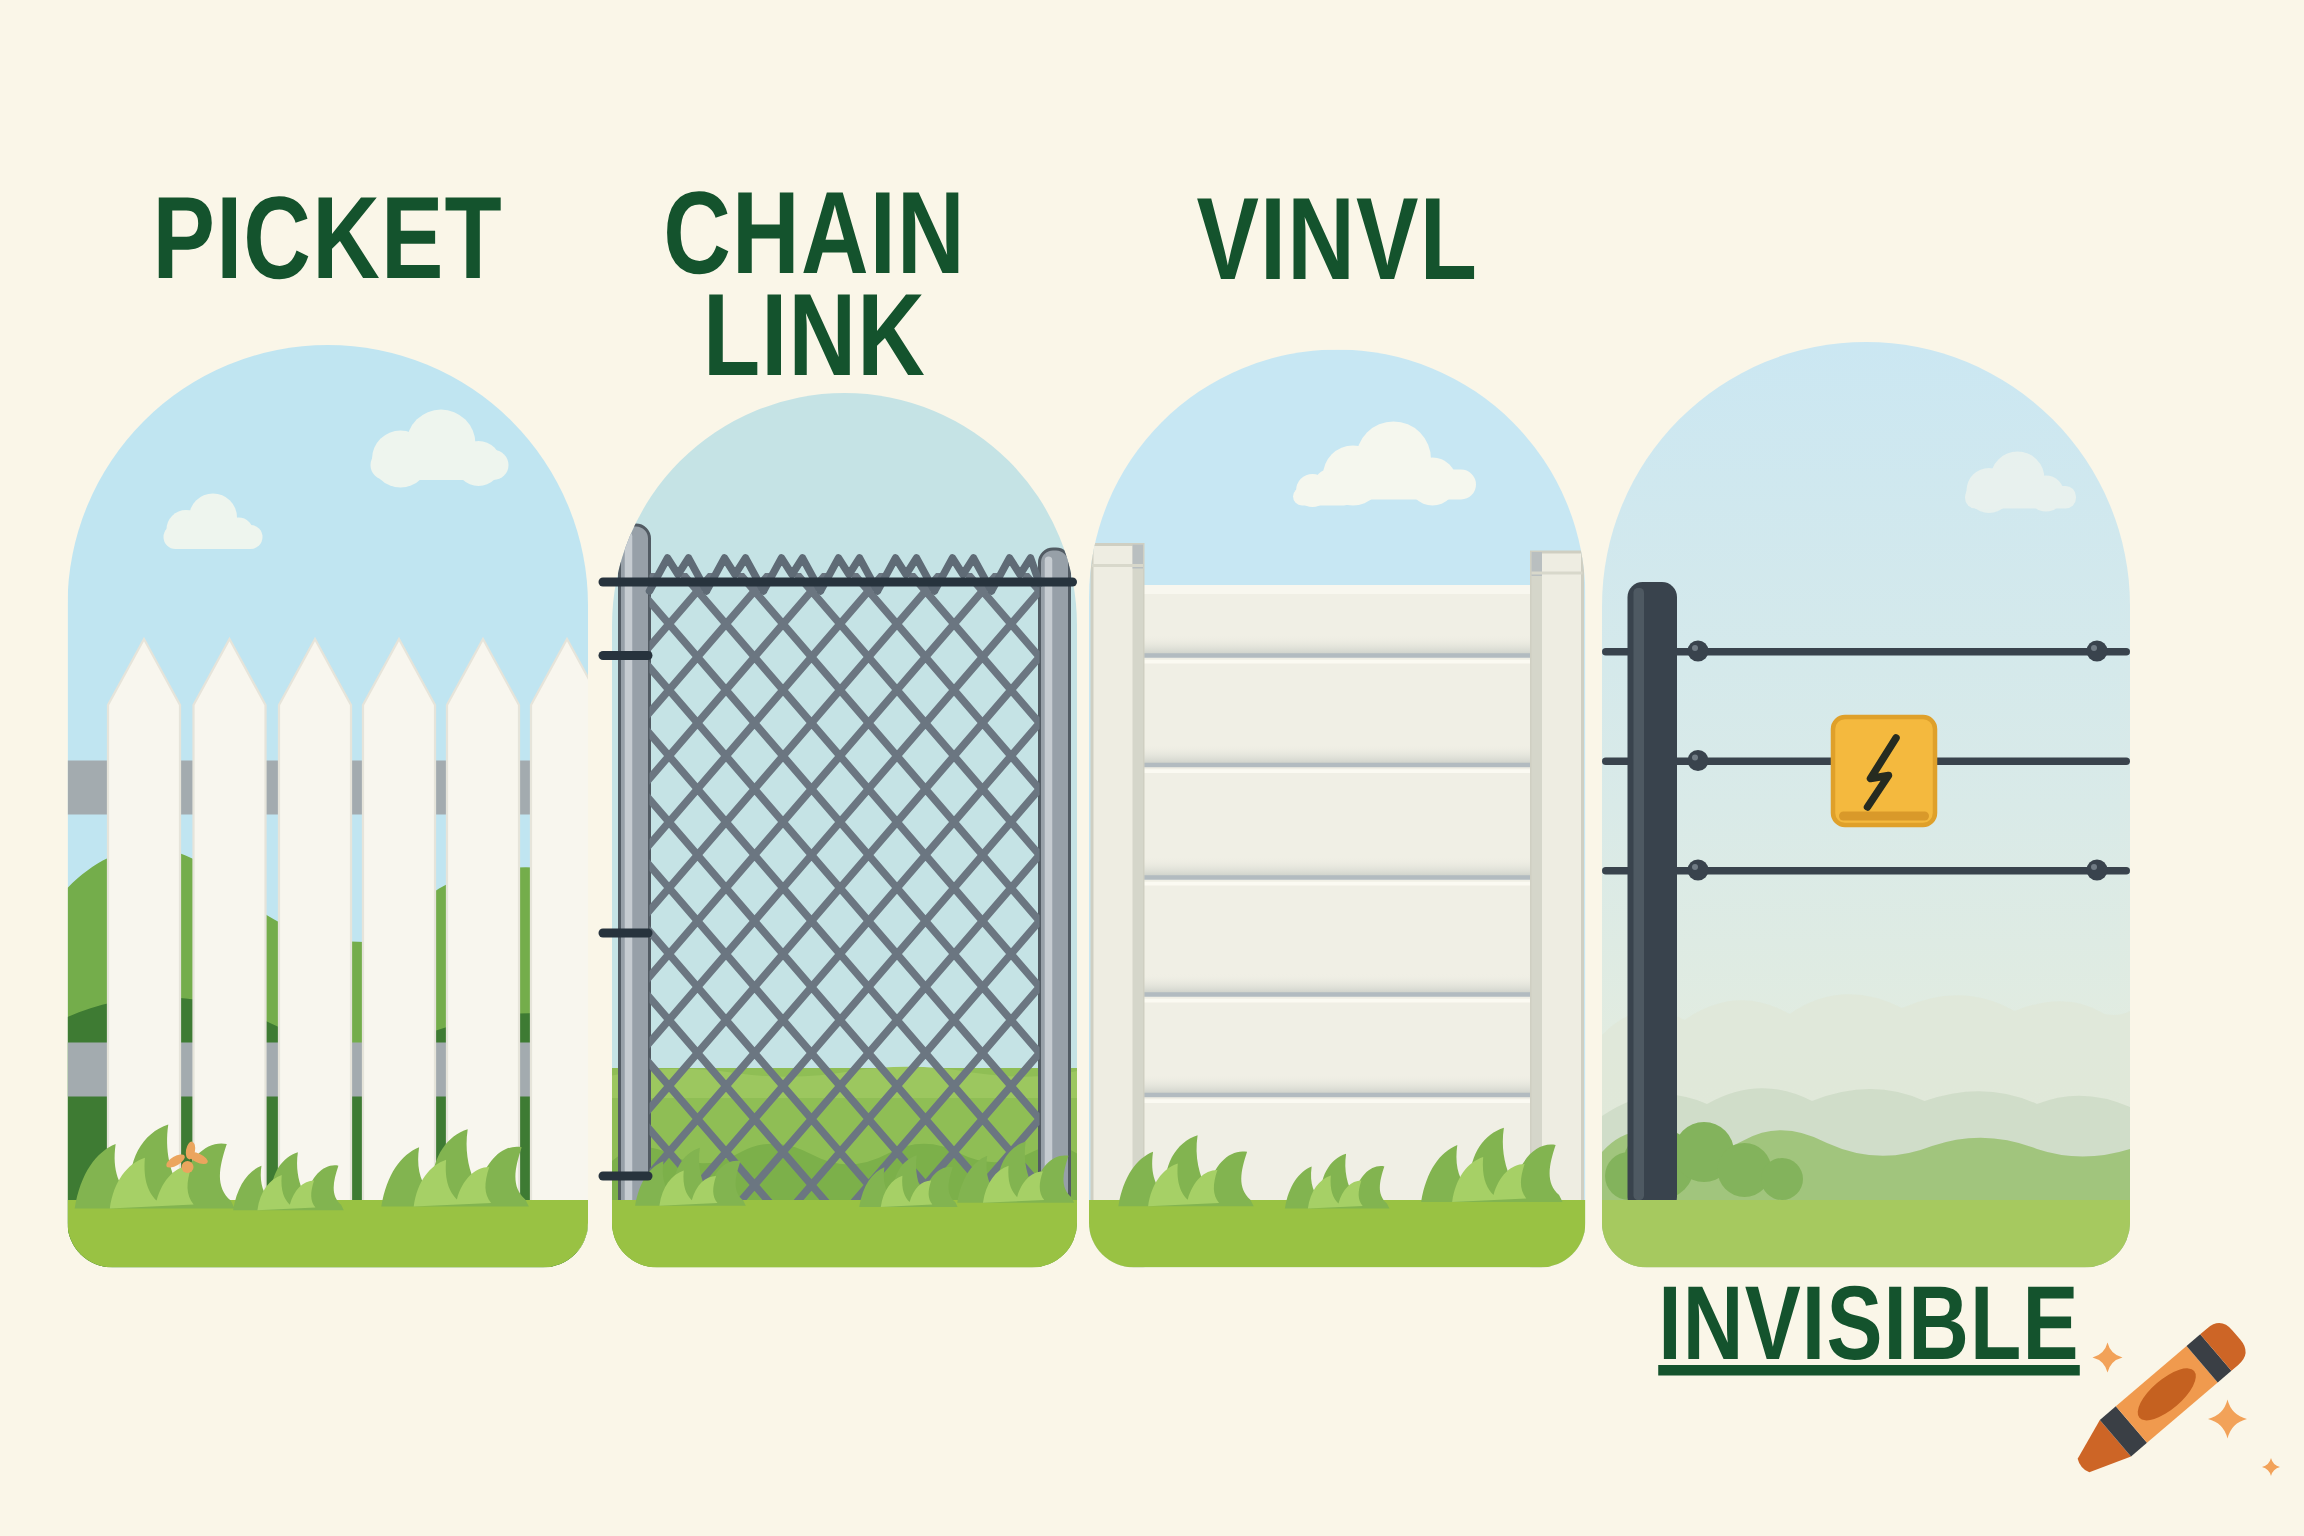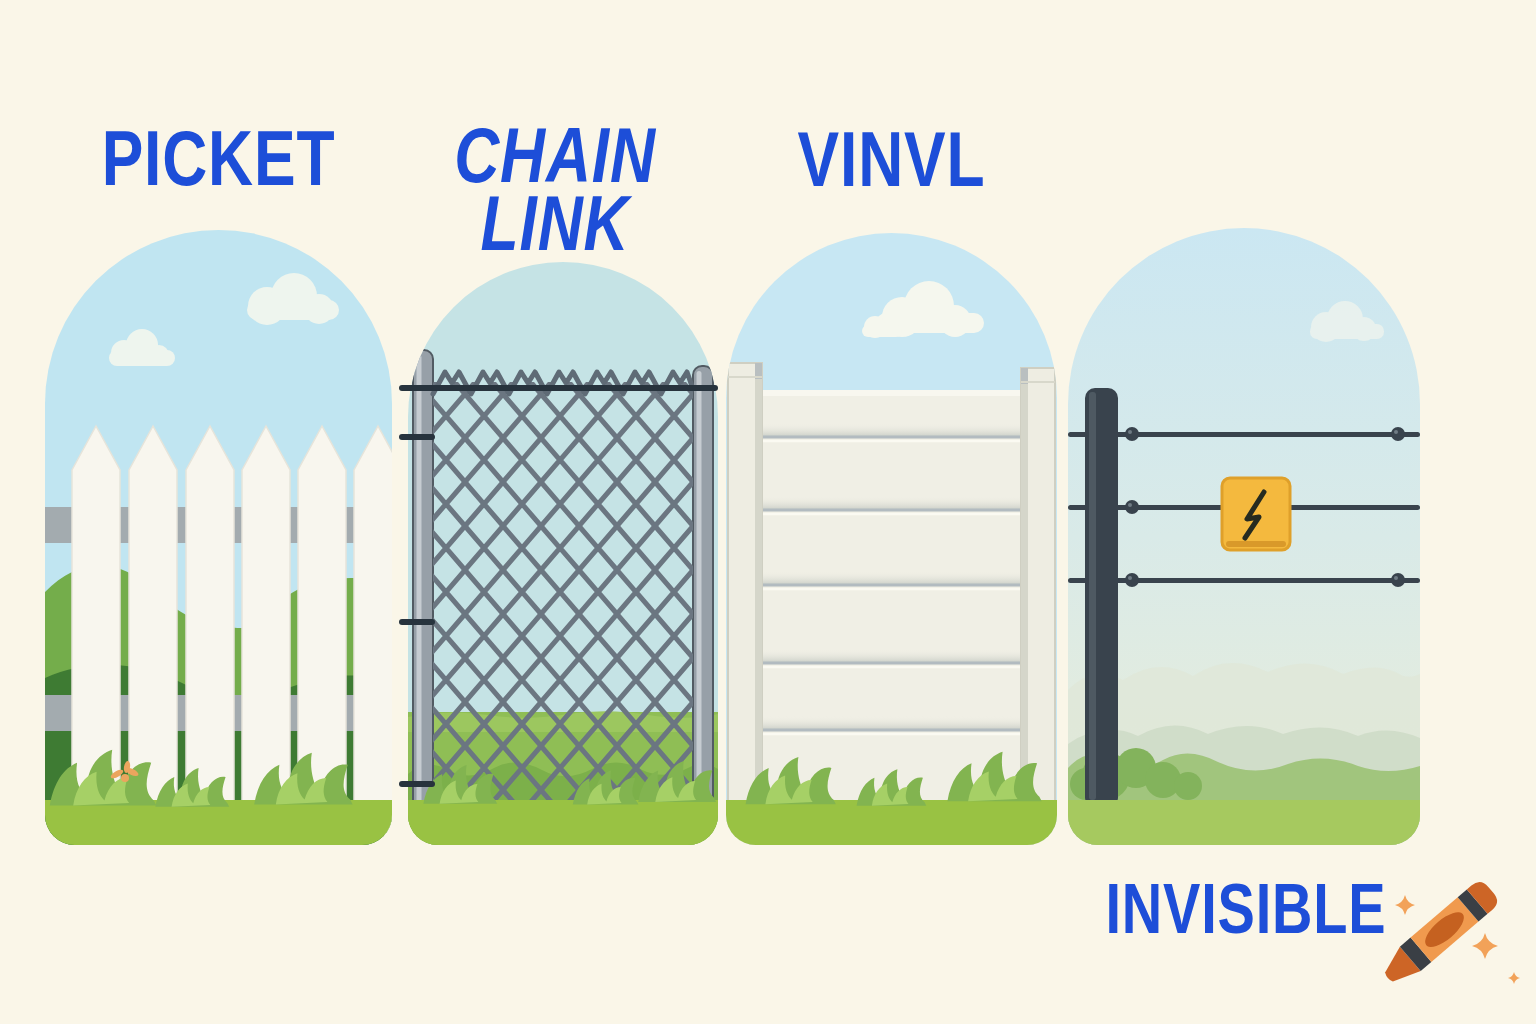--- a/index.html
+++ b/index.html
@@ -1,36 +1,36 @@
 <!DOCTYPE html>
 <html><head>
 <meta charset="utf-8">
 <style>
   html,body{margin:0;padding:0;}
   .canvas{
     position:relative;width:1536px;height:1024px;overflow:hidden;
     background:#faf6e8;font-family:"Liberation Sans",sans-serif;
   }
-  .title{position:absolute;color:#1d4ed8;font-weight:800;text-align:center;}
+  .title{position:absolute;color:#14532d;font-weight:800;text-align:center;}
   .title .tx{display:block;transform:scaleX(0.8);transform-origin:center;white-space:nowrap;letter-spacing:1px;}
   .top-title{font-size:78px;line-height:84px;}
   .two-line{font-size:78px;line-height:68px;}
   .bottom-title{font-size:70px;line-height:80px;}
   .arch{position:absolute;overflow:hidden;}
   .arch svg{position:absolute;left:0;top:0;display:block;}
   #arch-picket{left:45px;top:230px;width:347px;height:615px;border-radius:174px 174px 30px 30px;}
   #arch-chain{left:408px;top:262px;width:310px;height:583px;border-radius:155px 155px 30px 30px;}
   #arch-vinyl{left:726px;top:233px;width:331px;height:612px;border-radius:166px 166px 30px 30px;}
   #arch-electric{left:1068px;top:228px;width:352px;height:617px;border-radius:176px 176px 30px 30px;}
   #t-picket{left:45px;top:116px;width:347px;}
-  #t-chain{left:400px;top:121px;width:310px;font-style:italic;}
+  #t-chain{left:388px;top:121px;width:310px;}
   #t-vinyl{left:726px;top:117px;width:331px;}
   #t-electric{left:1068px;top:113px;width:352px;}
   #b-fence{left:45px;top:872px;width:347px;}
-  #b-invisible{left:1068px;top:869px;width:356px;}
+  #b-invisible{left:1068px;top:842px;width:356px;text-decoration:underline;}
   .chain-wire{position:absolute;left:399px;top:385px;width:319px;height:6px;background:#27333d;border-radius:3px;}
   .chain-tick{position:absolute;left:399px;width:36px;height:6px;background:#27333d;border-radius:3px;}
   #tick1{top:434px;} #tick2{top:619px;} #tick3{top:781px;}
   #crayon{position:absolute;left:1373px;top:858px;width:150px;height:140px;}
 </style>
 </head>
 <body>
 
 <div class="canvas">
 

